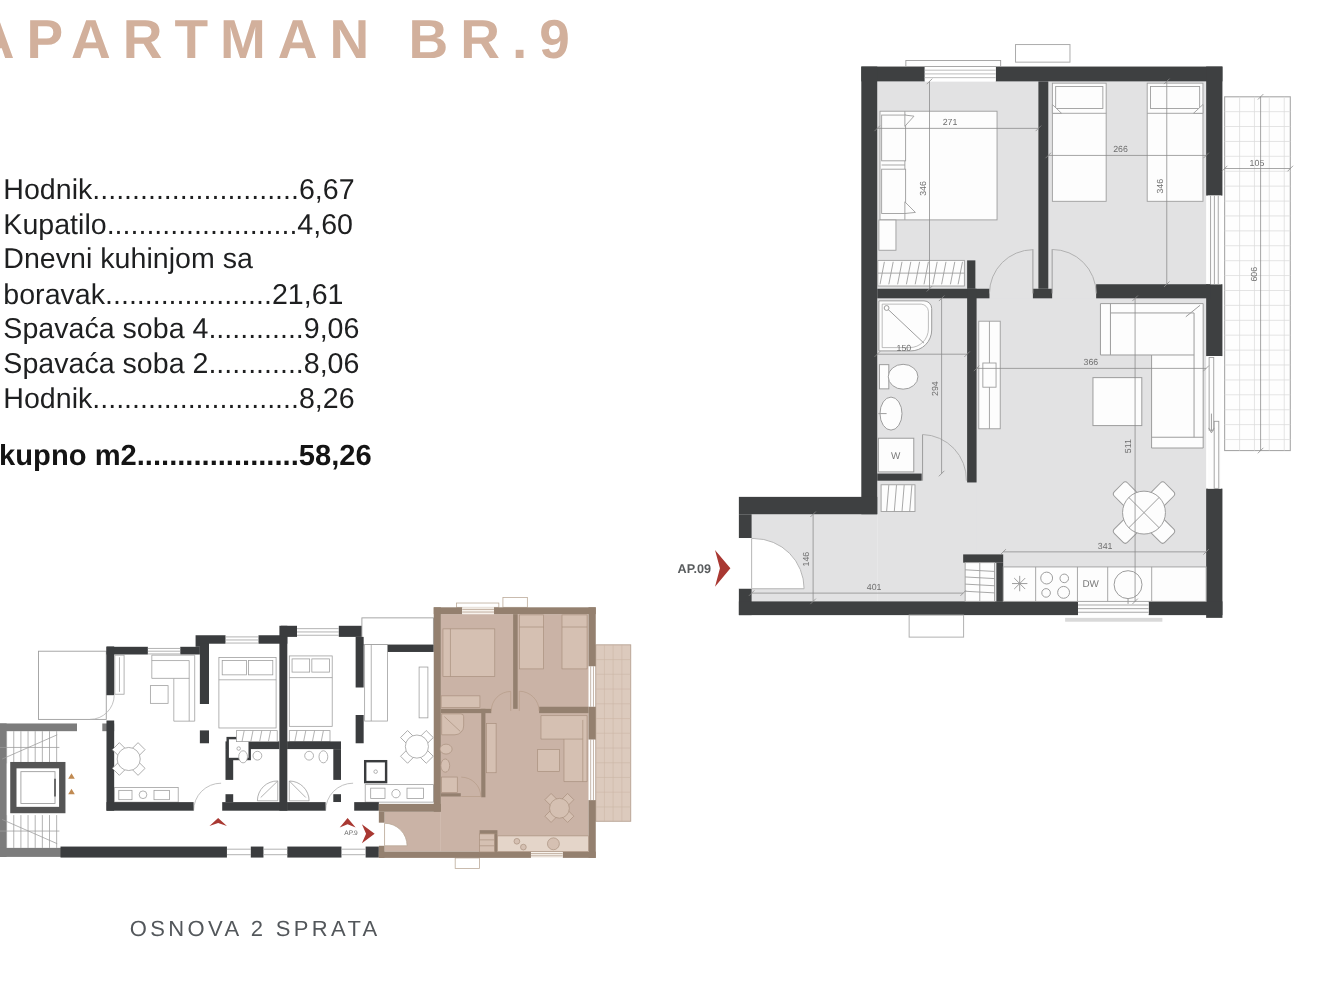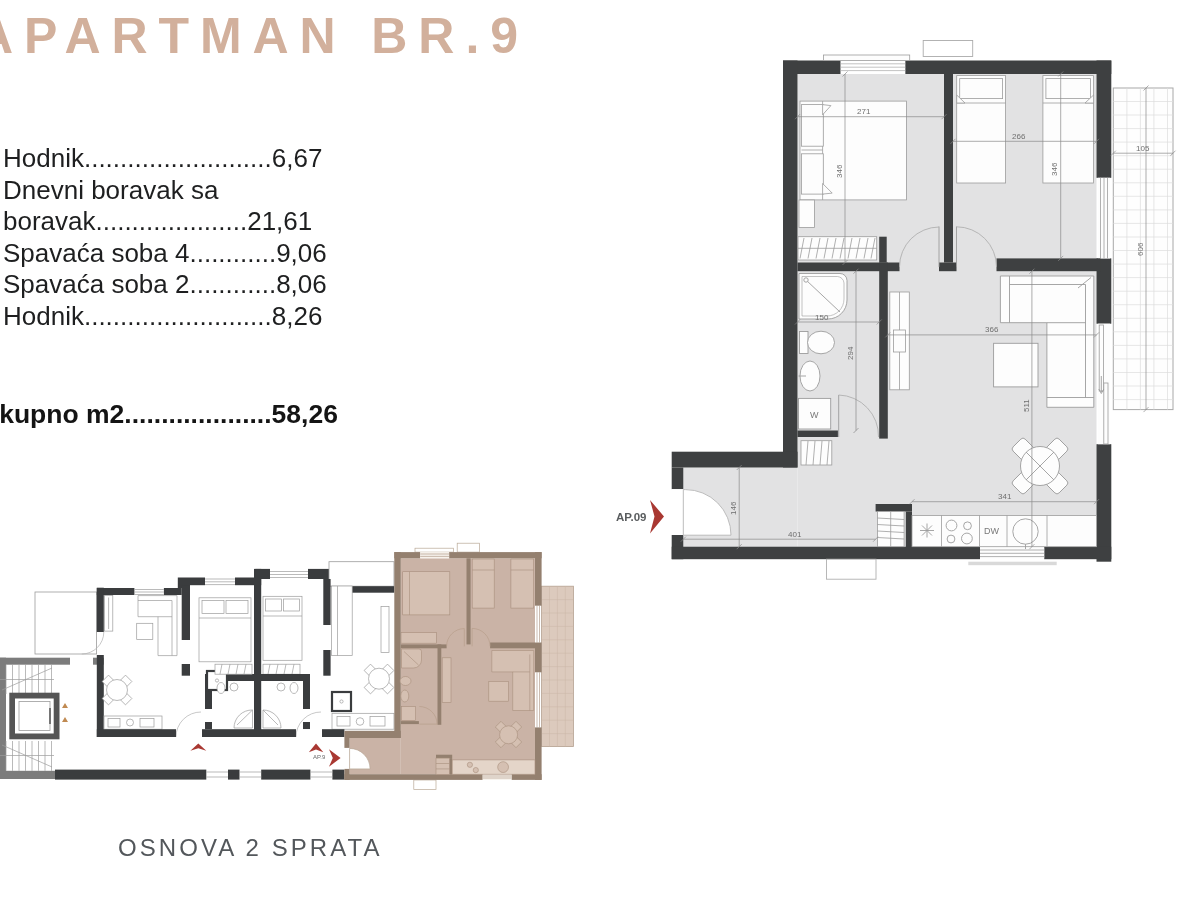--- a/index.html
+++ b/index.html
@@ -1,30 +1,31 @@
 <!DOCTYPE html>
 <html><head>
 <meta charset="utf-8">
 <style>
   html,body{margin:0;padding:0;background:#ffffff;}
   body{width:1200px;height:900px;position:relative;overflow:hidden;font-family:"Liberation Sans",sans-serif;}
   .title{position:absolute;left:-23px;top:7px;font-size:50px;font-weight:600;letter-spacing:10.9px;color:#d2b09c;white-space:nowrap;}
-  .list{position:absolute;left:3px;top:143px;font-size:26px;line-height:31.6px;color:#1e1f20;white-space:nowrap;}
+  .list{position:absolute;left:3px;top:157px;font-size:26px;line-height:31.6px;color:#1e1f20;white-space:nowrap;}
   .tot{position:absolute;left:-17px;top:399px;font-size:26.5px;font-weight:bold;color:#141414;white-space:nowrap;}
-  .osnova{position:absolute;left:118px;top:834px;font-size:24px;letter-spacing:3.05px;color:#53575b;white-space:nowrap;}
+  .osnova{position:absolute;left:118px;top:834px;font-size:20px;letter-spacing:3.05px;color:#53575b;white-space:nowrap;}
   svg{position:absolute;left:0;top:0;}
 </style>
 </head>
 <body>
 
 <div class="title">APARTMAN BR.9</div>
 
 <div class="list">
 <div>Hodnik..........................6,67</div>
-<div>Dnevni boravak sa</div>
+<div>Kupatilo........................4,60</div>
+<div>Dnevni kuhinjom sa</div>
 <div>boravak.....................21,61</div>
 <div>Spavaća soba 4............9,06</div>
 <div>Spavaća soba 2............8,06</div>
 <div>Hodnik..........................8,26</div>
 </div>
 
 <div class="tot">ukupno m2....................58,26</div>
 
 <div class="osnova">OSNOVA 2 SPRATA</div>
 <svg width="1200" height="900" viewBox="0 0 1200 900">

